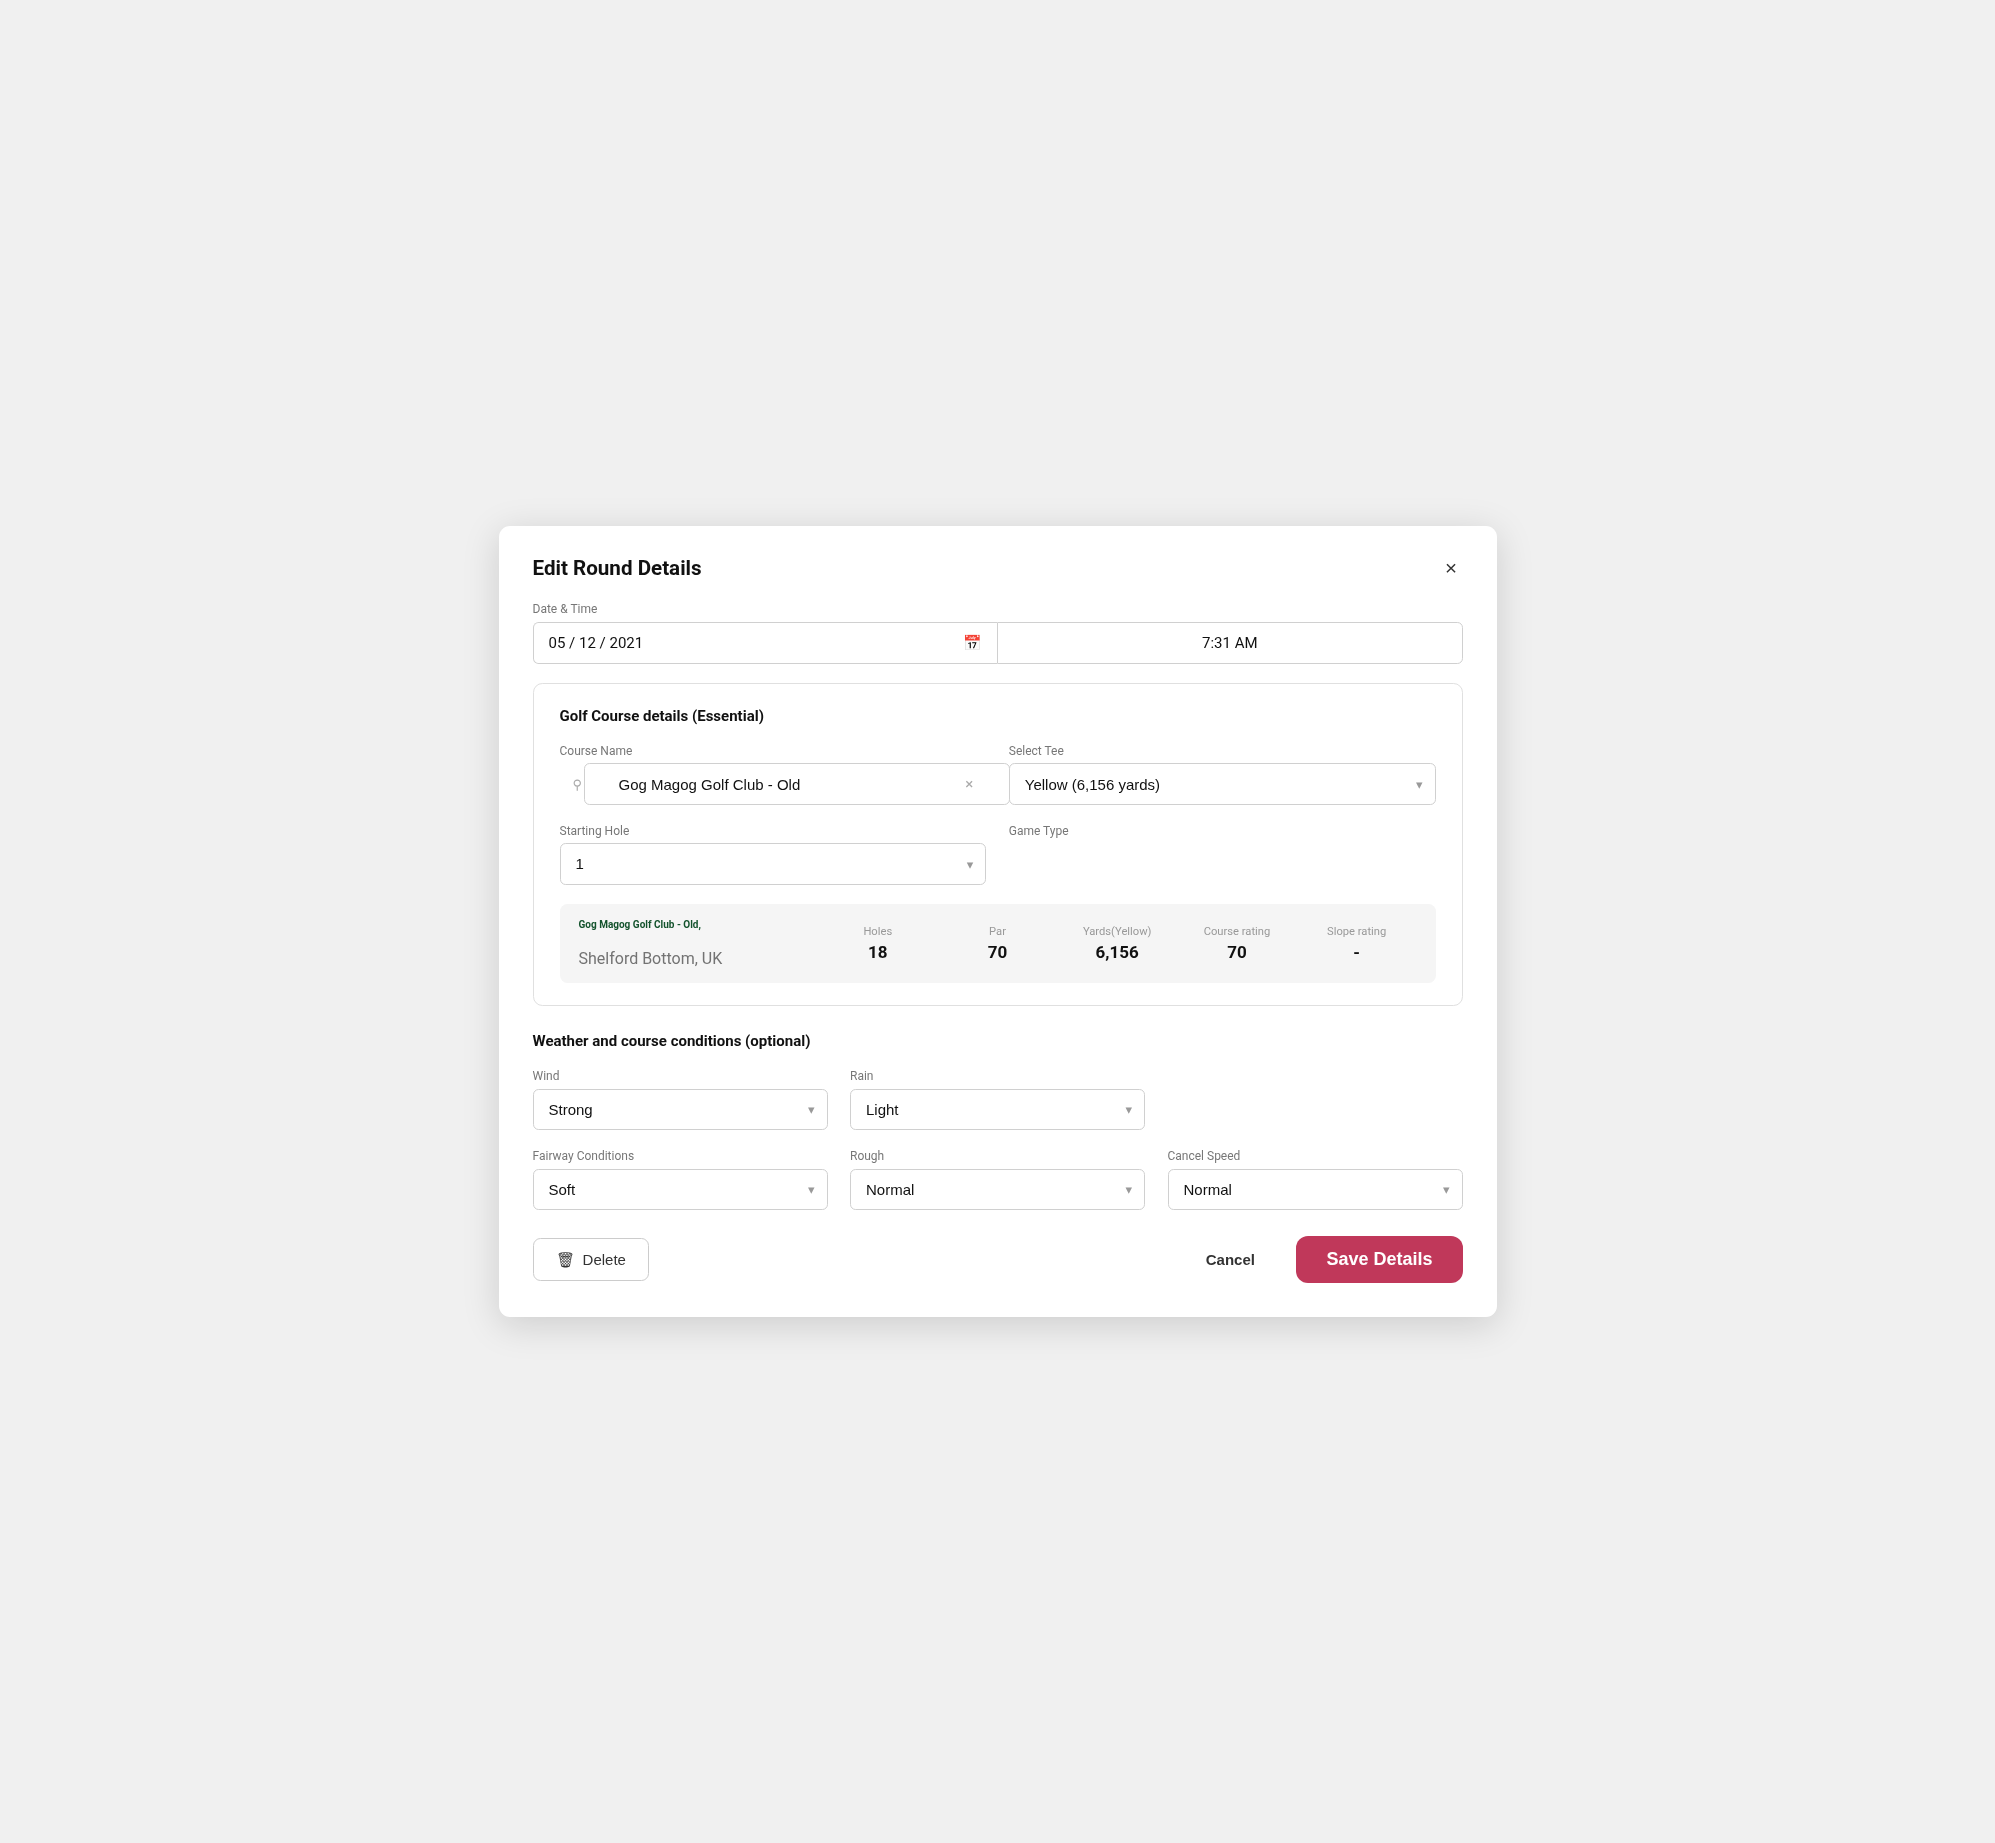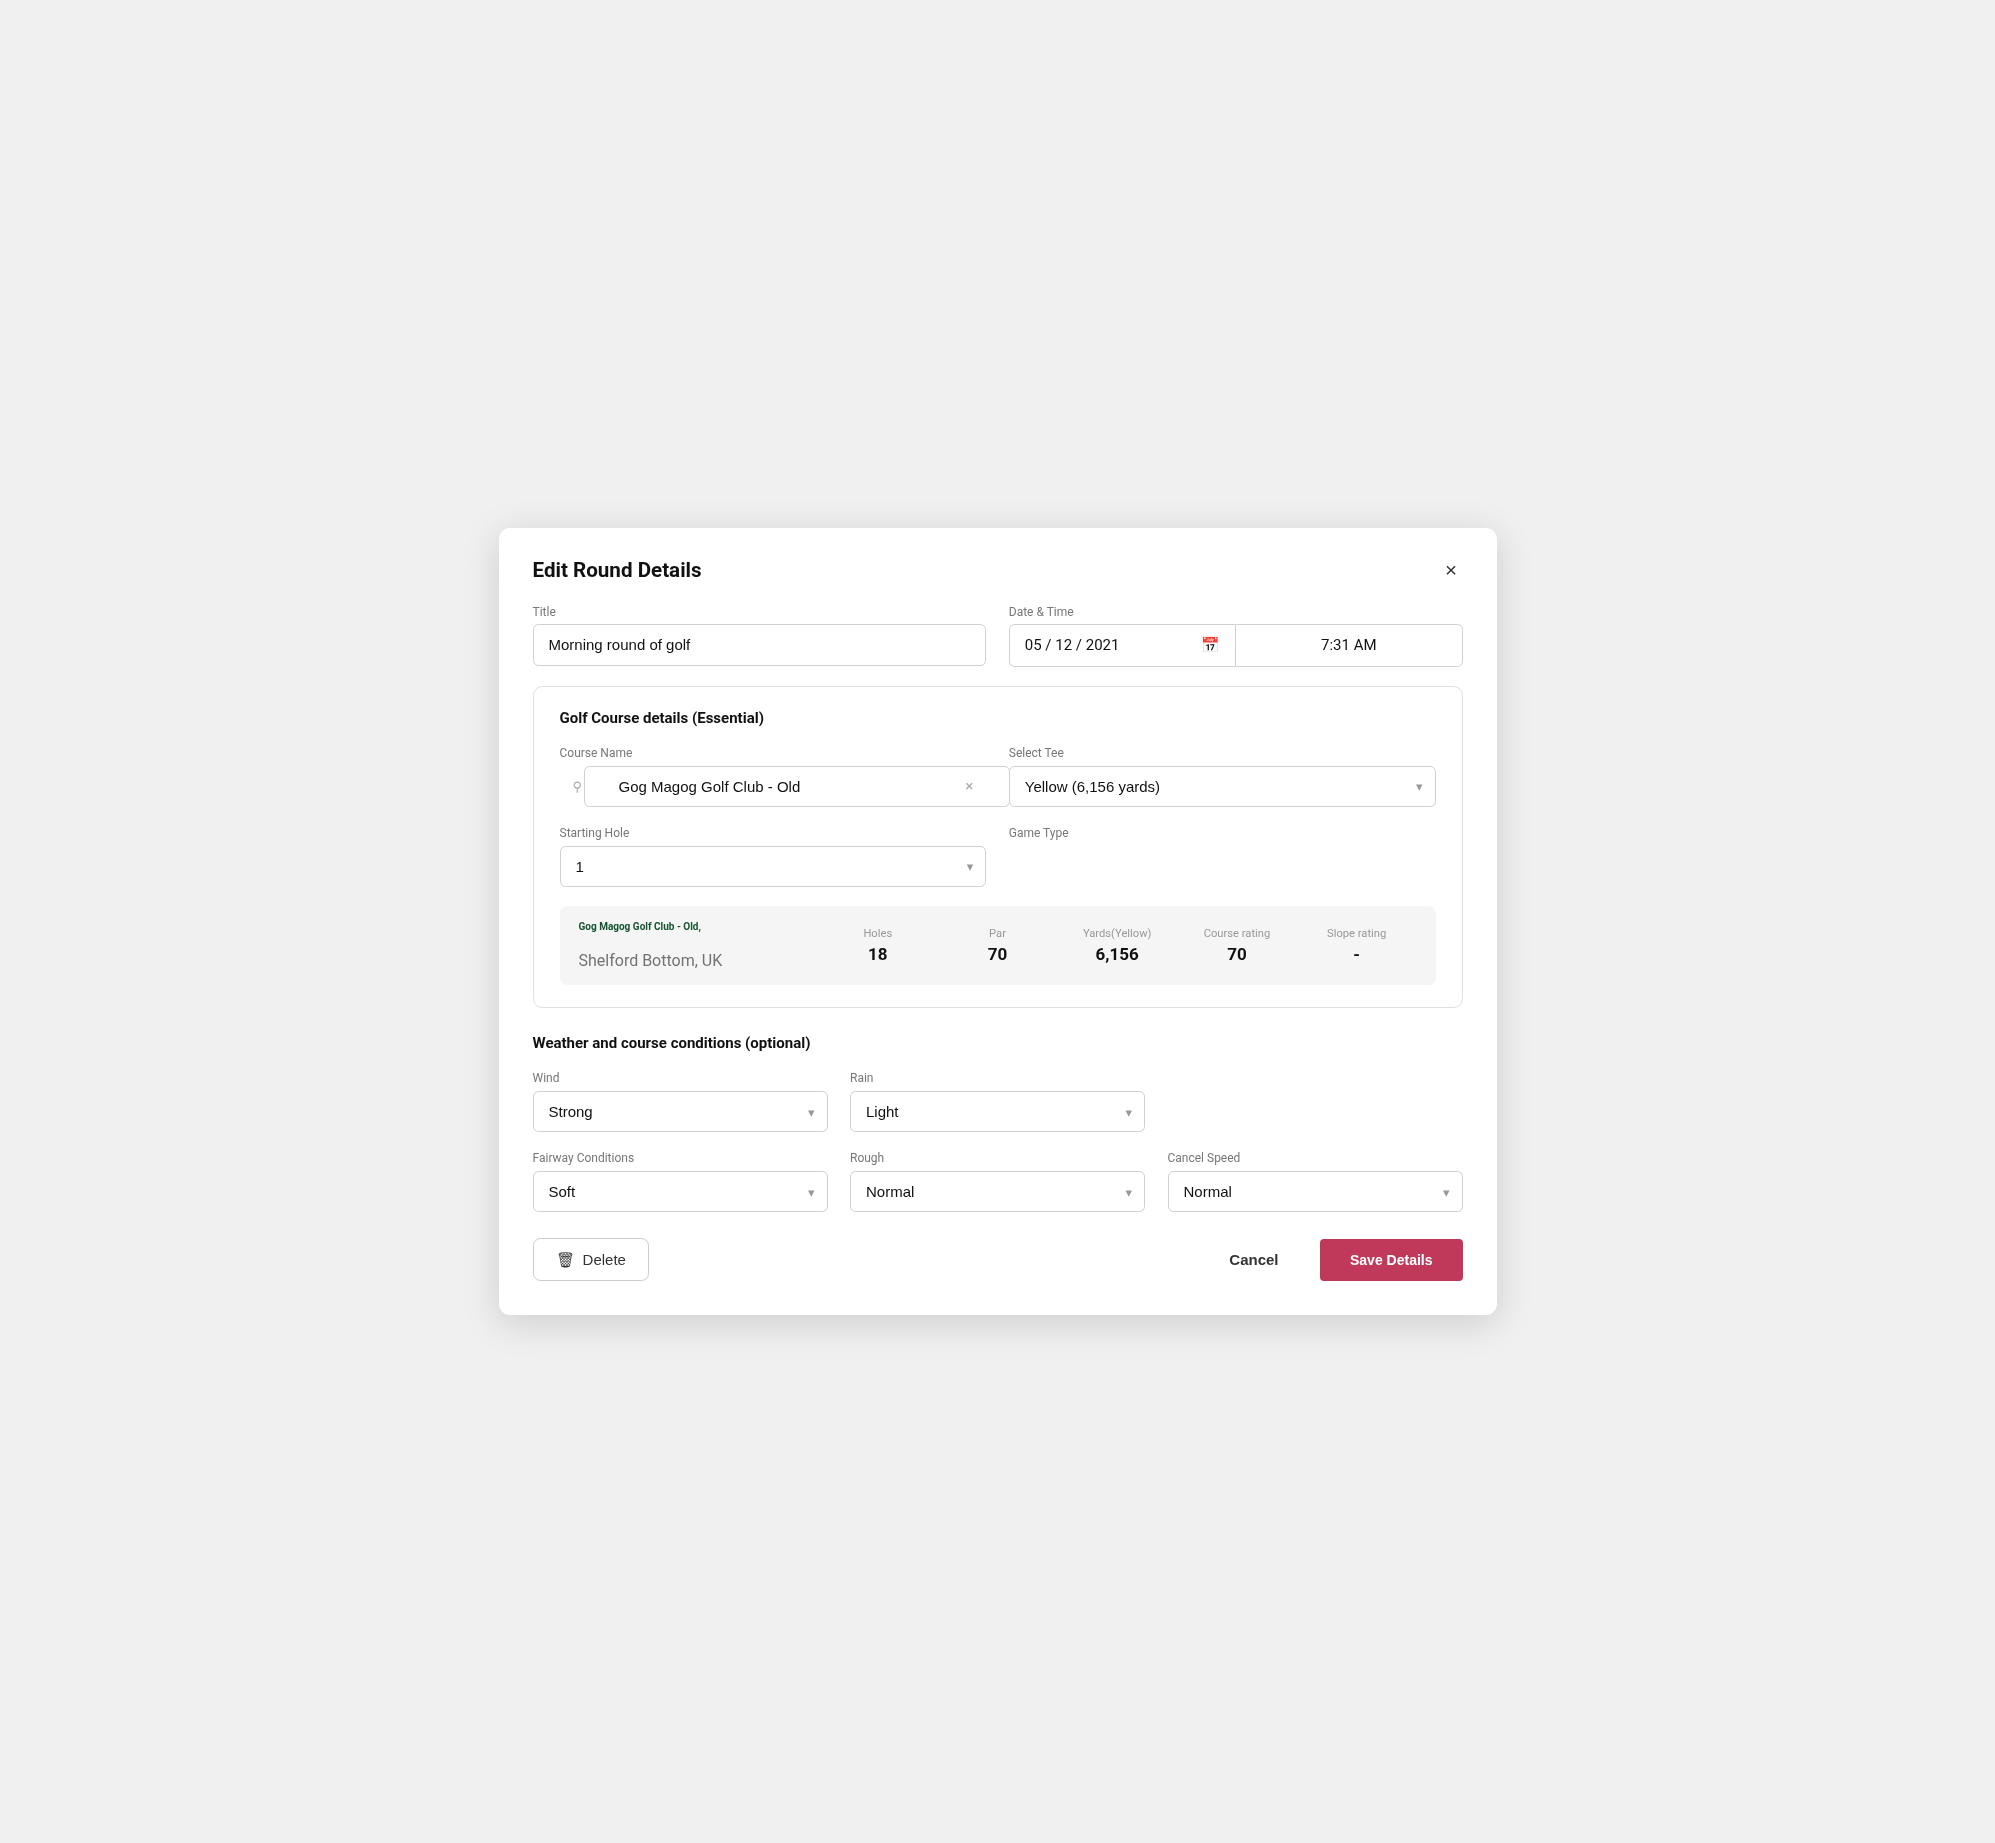--- a/index.html
+++ b/index.html
@@ -260,42 +260,38 @@
       font-size: 15px;
       font-weight: 700;
       color: #333;
       cursor: pointer;
       padding: 11.2px 19px;
     }
     .save-btn {
       background: #c0385a;
       color: #fff;
       border: none;
-      border-radius: 4px;
+      border-radius: 12px;
       padding: 13px 30px;
-      font-size: 14px;
+      font-size: 18px;
       font-weight: 700;
       cursor: pointer;
     }
   </style>
 </head>
 <body>
 
 <div class="modal">
 
   <div class="modal-header">
     <h2 class="modal-title">Edit Round Details</h2>
     <button class="close-btn">×</button>
   </div>
 
   <div class="form-row">
-    <div class="form-group flex-2">
-      <label class="form-label">Title</label>
-      <input class="form-input" type="text" value="Morning round of golf" style="">
-    </div>
     <div class="form-group flex-2">
       <label class="form-label">Date &amp; Time</label>
       <div class="date-time-group">
         <div class="date-input-wrap">
           <span>05 / 12 / 2021</span>
           <span class="calendar-icon">📅</span>
         </div>
         <div class="time-input-wrap">
           <span>7:31 AM</span>
         </div>

